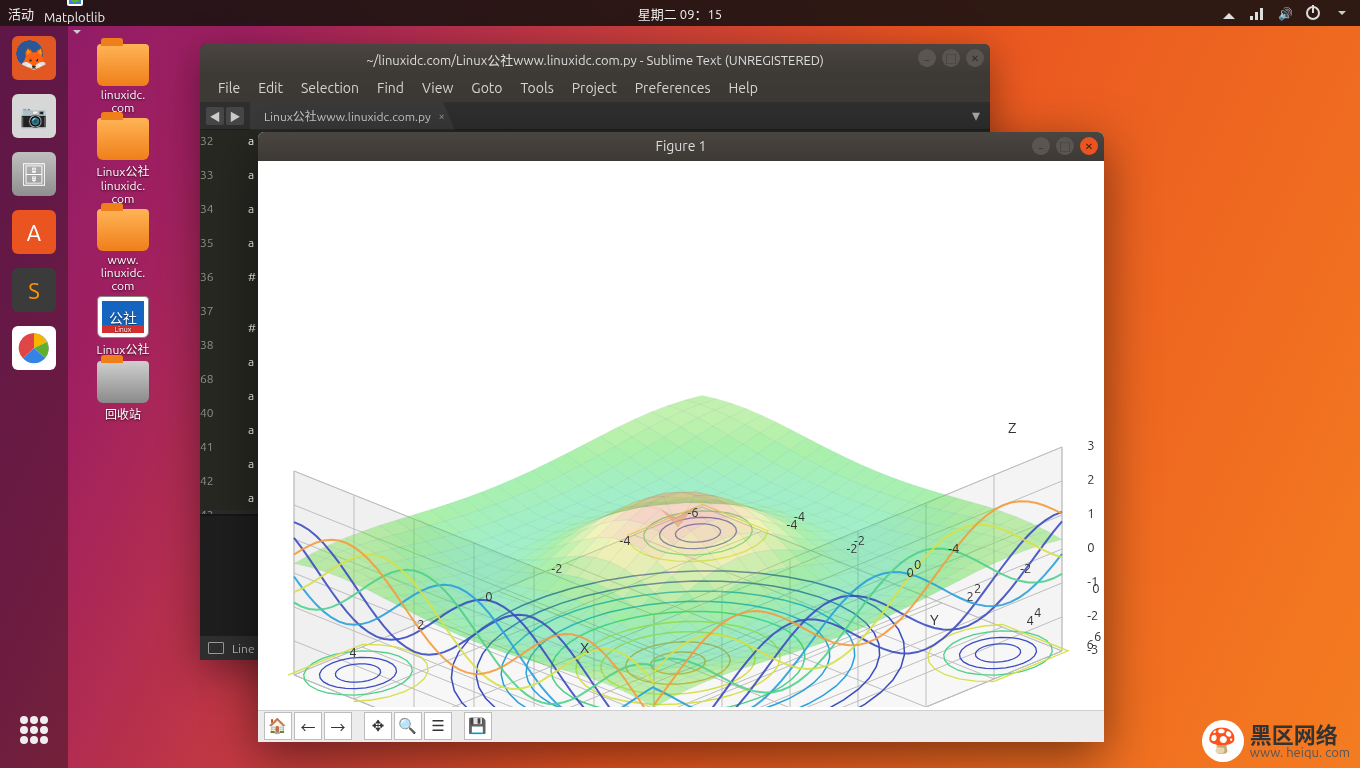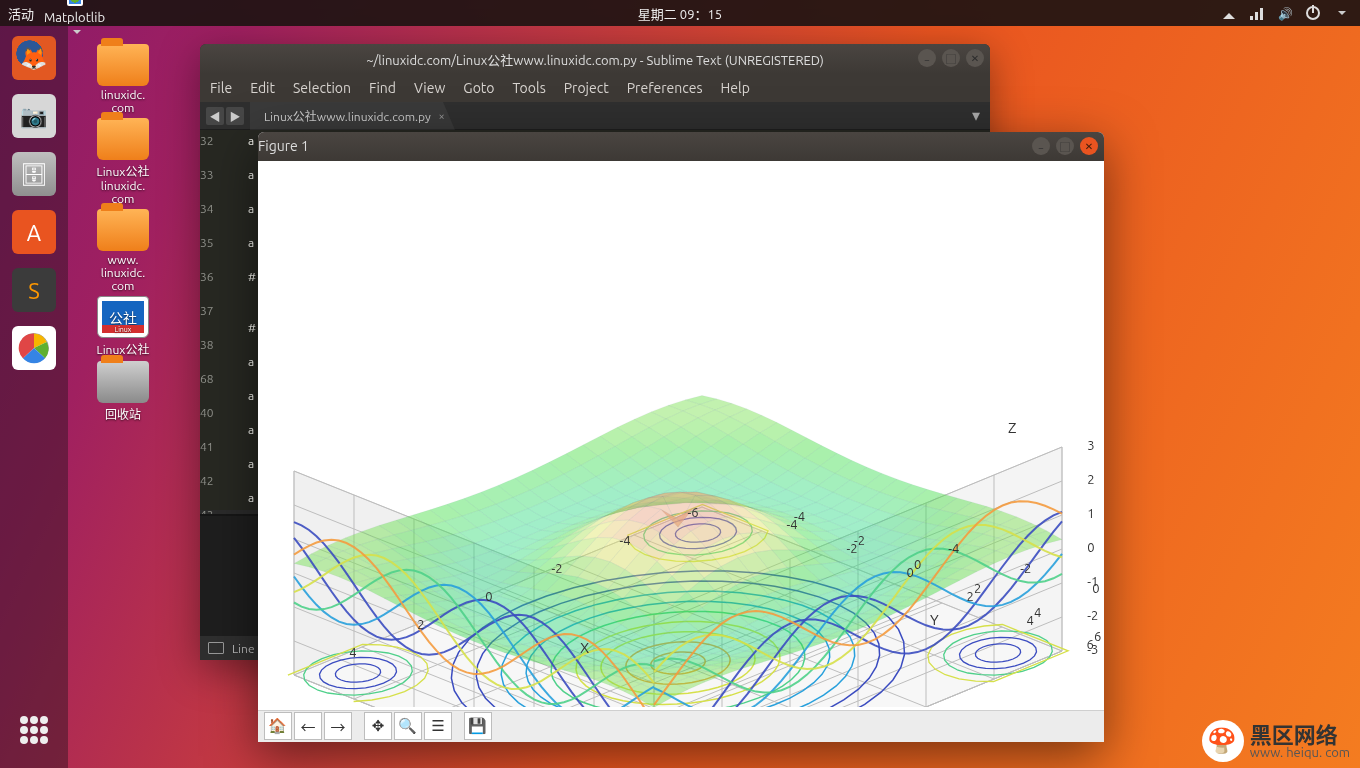--- a/index.html
+++ b/index.html
@@ -42,39 +42,39 @@
 .di.trash .folder{background:linear-gradient(#cfcfcf,#8a8a8a);}
 .di.logo .folder{background:#fff;border:1px solid #888;}
 .di.logo .folder::before{display:none;}
 .di.logo .folder .lg{position:absolute;inset:4px;background:#1565c0;display:flex;align-items:center;justify-content:center;color:#fff;font-size:14px;font-weight:normal;}
 .di.logo .folder .lg span.r{position:absolute;bottom:0;left:0;right:0;height:8px;background:#d32f2f;font-size:7px;line-height:8px;}
 
 #win-sublime{position:absolute;left:200px;top:44px;width:790px;height:616px;background:#2b2b2b;border-radius:6px 6px 0 0;box-shadow:0 10px 40px rgba(0,0,0,.4);z-index:10;overflow:hidden;}
 #win-sublime .titlebar{height:30px;background:linear-gradient(#4a4541,#3d3935);display:flex;align-items:center;justify-content:center;color:#ddd;font-size:13px;position:relative;}
 .win-controls{position:absolute;right:6px;top:5px;display:flex;gap:6px;}
 .wc{width:18px;height:18px;border-radius:50%;background:#5a5550;display:flex;align-items:center;justify-content:center;font-size:10px;color:#2b2b2b;}
-#win-sublime .menubar{height:28px;background:#3d3935;display:flex;align-items:center;padding:0 10px;gap:18px;color:#d7d3cf;font-size:14px;}
+#win-sublime .menubar{height:28px;background:#3d3935;display:flex;align-items:center;padding:0 18px;gap:18px;color:#d7d3cf;font-size:14px;}
 #win-sublime .menubar span{cursor:default;}
 #win-sublime .tabsrow{height:28px;background:#2f2f2f;display:flex;align-items:center;border-bottom:1px solid #1e1e1e;}
 .tabsrow .nav-arrows{display:flex;padding:0 6px;gap:2px;}
 .tabsrow .nav-arrows span{width:18px;height:18px;background:#474747;color:#ccc;display:flex;align-items:center;justify-content:center;font-size:11px;border-radius:2px;}
 .tabsrow .tab{height:28px;background:#3a3a3a;padding:0 24px 0 14px;display:flex;align-items:center;color:#ccc;font-size:12px;position:relative;clip-path:polygon(0 0,calc(100% - 12px) 0,100% 100%,0 100%);}
 .tabsrow .tab .x{position:absolute;right:10px;font-size:11px;color:#999;}
 .tabsrow .tabdrop{margin-left:auto;padding:0 10px;color:#aaa;}
 #win-sublime .editor{display:flex;height:380px;background:#272822;}
 .gutter{width:44px;background:#272822;color:#8f908a;text-align:left;padding:2px 8px 0 0;font:12px/17px Menlo,monospace;}
 .gutter .hl{background:#3e3d32;color:#fff;display:block;margin:0 -8px 0 -36px;padding-right:8px;}
 .code{flex:1;color:#f8f8f2;font:12px/17px Menlo,monospace;padding:2px 0 0 4px;}
 .code .hl{background:#3e3d32;display:block;}
 #win-sublime .lower-panel{position:absolute;left:0;right:0;top:470px;bottom:24px;background:#1e1e1e;border-top:2px solid #161616;}
 #win-sublime .statusbar{position:absolute;left:0;right:0;bottom:0;height:24px;background:#2f2f2f;color:#bbb;font-size:12px;display:flex;align-items:center;padding:0 8px;gap:8px;}
 .statusbar .sb-icon{width:16px;height:12px;border:1px solid #999;border-radius:1px;}
 
 #win-fig{position:absolute;left:258px;top:132px;width:846px;height:610px;background:#f2f1f0;border-radius:6px 6px 0 0;box-shadow:0 14px 50px rgba(0,0,0,.5);z-index:30;display:flex;flex-direction:column;}
-#win-fig .titlebar{height:30px;background:linear-gradient(#4a4541,#3d3935);display:flex;align-items:center;color:#ddd;font-size:14px;position:relative;border-radius:6px 6px 0 0;}
+#win-fig .titlebar{height:30px;background:linear-gradient(#4a4541,#3d3935);display:flex;align-items:center;justify-content:center;color:#ddd;font-size:14px;position:relative;border-radius:6px 6px 0 0;}
 #win-fig .titlebar .win-controls .wc.close{background:#e95420;color:#3a1a0a;}
 #win-fig .canvas{flex:1;background:#fff;position:relative;}
 #win-fig .toolbar{height:34px;background:#ececec;border-top:1px solid #cfcfcf;display:flex;align-items:center;padding:0 6px;gap:2px;}
 .tb-btn{width:28px;height:28px;border:1px solid #bdbdbd;background:#fff;display:flex;align-items:center;justify-content:center;font-size:15px;color:#333;}
 .tb-sep{width:8px;}
 
 .axis-label{position:absolute;font-size:15px;color:#333;}
 
 #watermark{position:absolute;right:10px;bottom:6px;display:flex;align-items:center;gap:6px;z-index:200;color:#333;font-weight:bold;}
 #watermark .mush{width:42px;height:42px;border-radius:50%;background:#fff;display:flex;align-items:center;justify-content:center;font-size:24px;}

